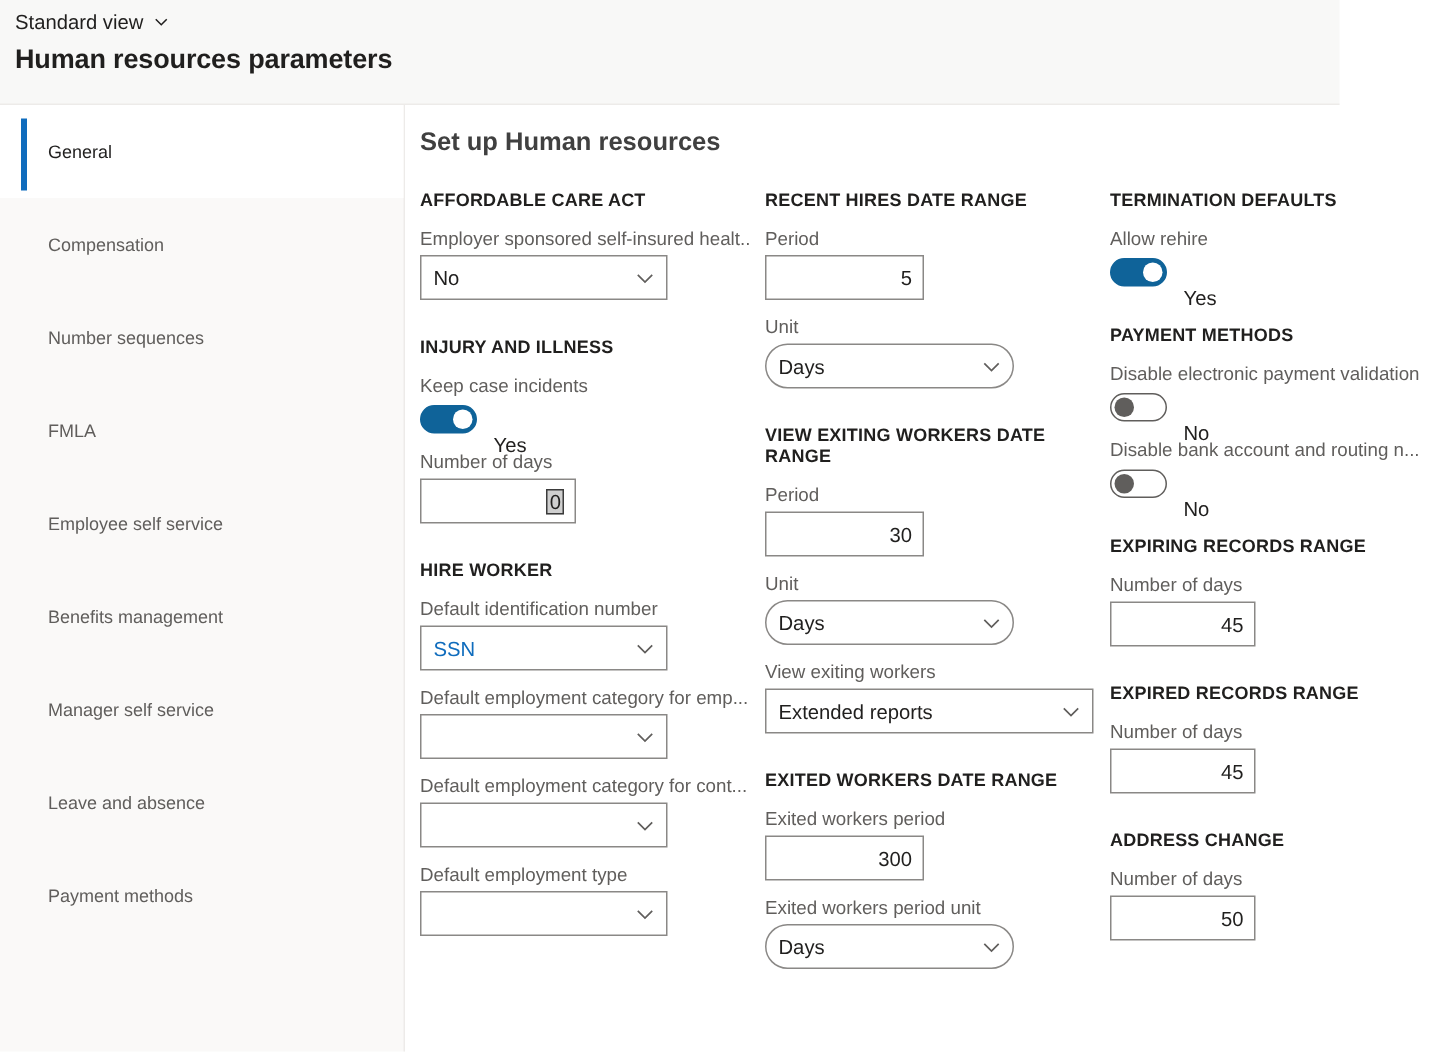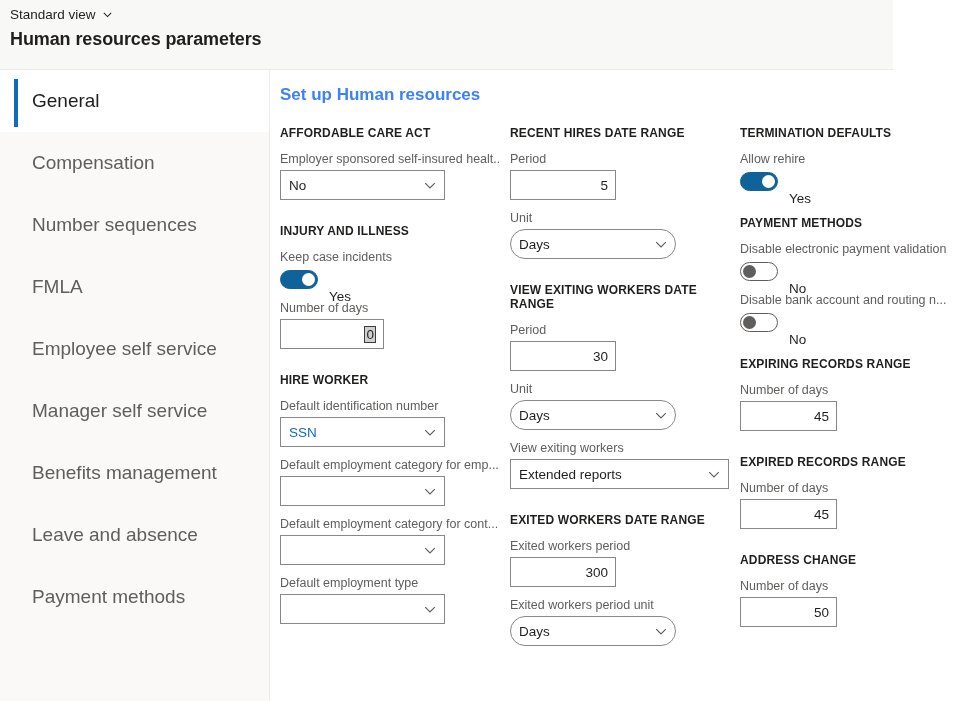--- a/index.html
+++ b/index.html
@@ -39,21 +39,21 @@
     position: absolute; left: 0; top: 70px;
     width: 270px; height: 631px;
     background: #faf9f8;
     border-right: 1px solid #edebe9;
   }
   .nav-item {
     position: relative;
     height: 62px;
     display: flex; align-items: center;
     padding-left: 32px;
-    font-size: 19px;
+    font-size: 12px;
     color: #605e5c;
     cursor: pointer;
   }
   .nav-item.selected {
     background: #ffffff;
     color: #201f1e;
   }
   .nav-item.selected::before {
     content: "";
     position: absolute;
@@ -63,21 +63,21 @@
   }
 
   
   .content {
     position: absolute; left: 270px; top: 70px;
     width: 691px; height: 631px;
     background: #ffffff;
   }
   .content-heading {
     position: absolute; left: 10px; top: 15px;
-    font-size: 17px; font-weight: 600; color: #3b82f6;
+    font-size: 17px; font-weight: 600; color: #404040;
   }
 
   .columns {
     position: absolute; left: 0; top: 56px;
     width: 691px; height: 575px;
     display: flex;
   }
   .col { width: 230px; padding-left: 10px; }
   .col.wide { width: 231px; }
 
@@ -201,24 +201,24 @@
     <div class="nav-item">
       <span>Number sequences</span>
     </div>
     <div class="nav-item">
       <span>FMLA</span>
     </div>
     <div class="nav-item">
       <span>Employee self service</span>
     </div>
     <div class="nav-item">
+      <span>Benefits management</span>
+    </div>
+    <div class="nav-item">
       <span>Manager self service</span>
-    </div>
-    <div class="nav-item">
-      <span>Benefits management</span>
     </div>
     <div class="nav-item">
       <span>Leave and absence</span>
     </div>
     <div class="nav-item">
       <span>Payment methods</span>
     </div>
   </nav>
 
 <main class="content">

